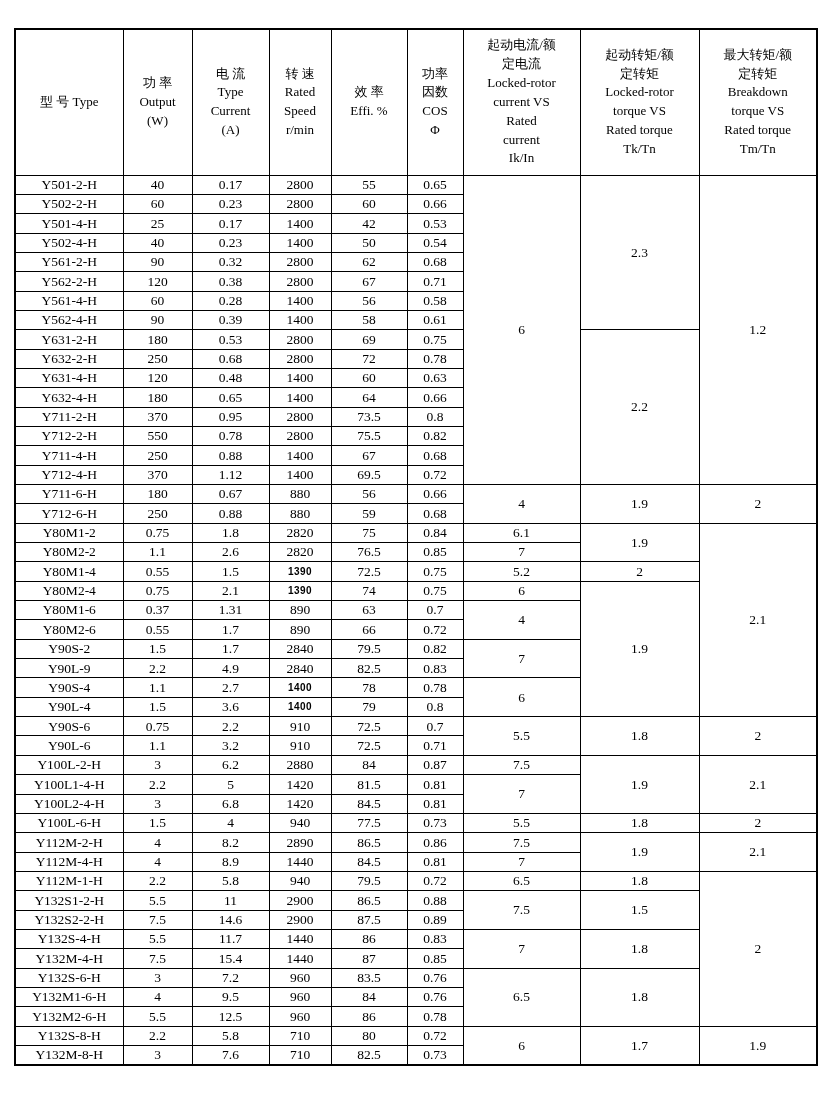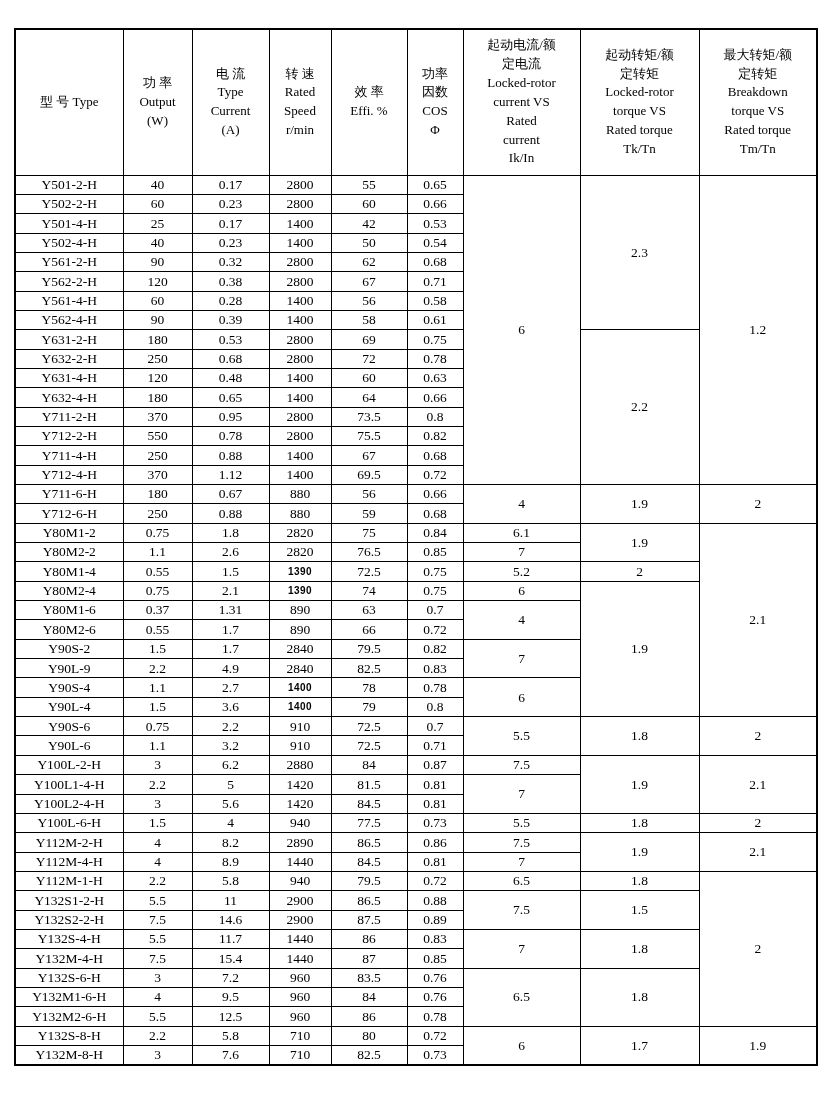--- a/index.html
+++ b/index.html
@@ -388,21 +388,21 @@
           <td>2.2</td>
           <td>5</td>
           <td>1420</td>
           <td>81.5</td>
           <td>0.81</td>
           <td rowspan="2">7</td>
         </tr>
         <tr>
           <td>Y100L2-4-H</td>
           <td>3</td>
-          <td>5.6</td>
+          <td>6.8</td>
           <td>1420</td>
           <td>84.5</td>
           <td>0.81</td>
         </tr>
         <tr>
           <td>Y100L-6-H</td>
           <td>1.5</td>
           <td>4</td>
           <td>940</td>
           <td>77.5</td>

